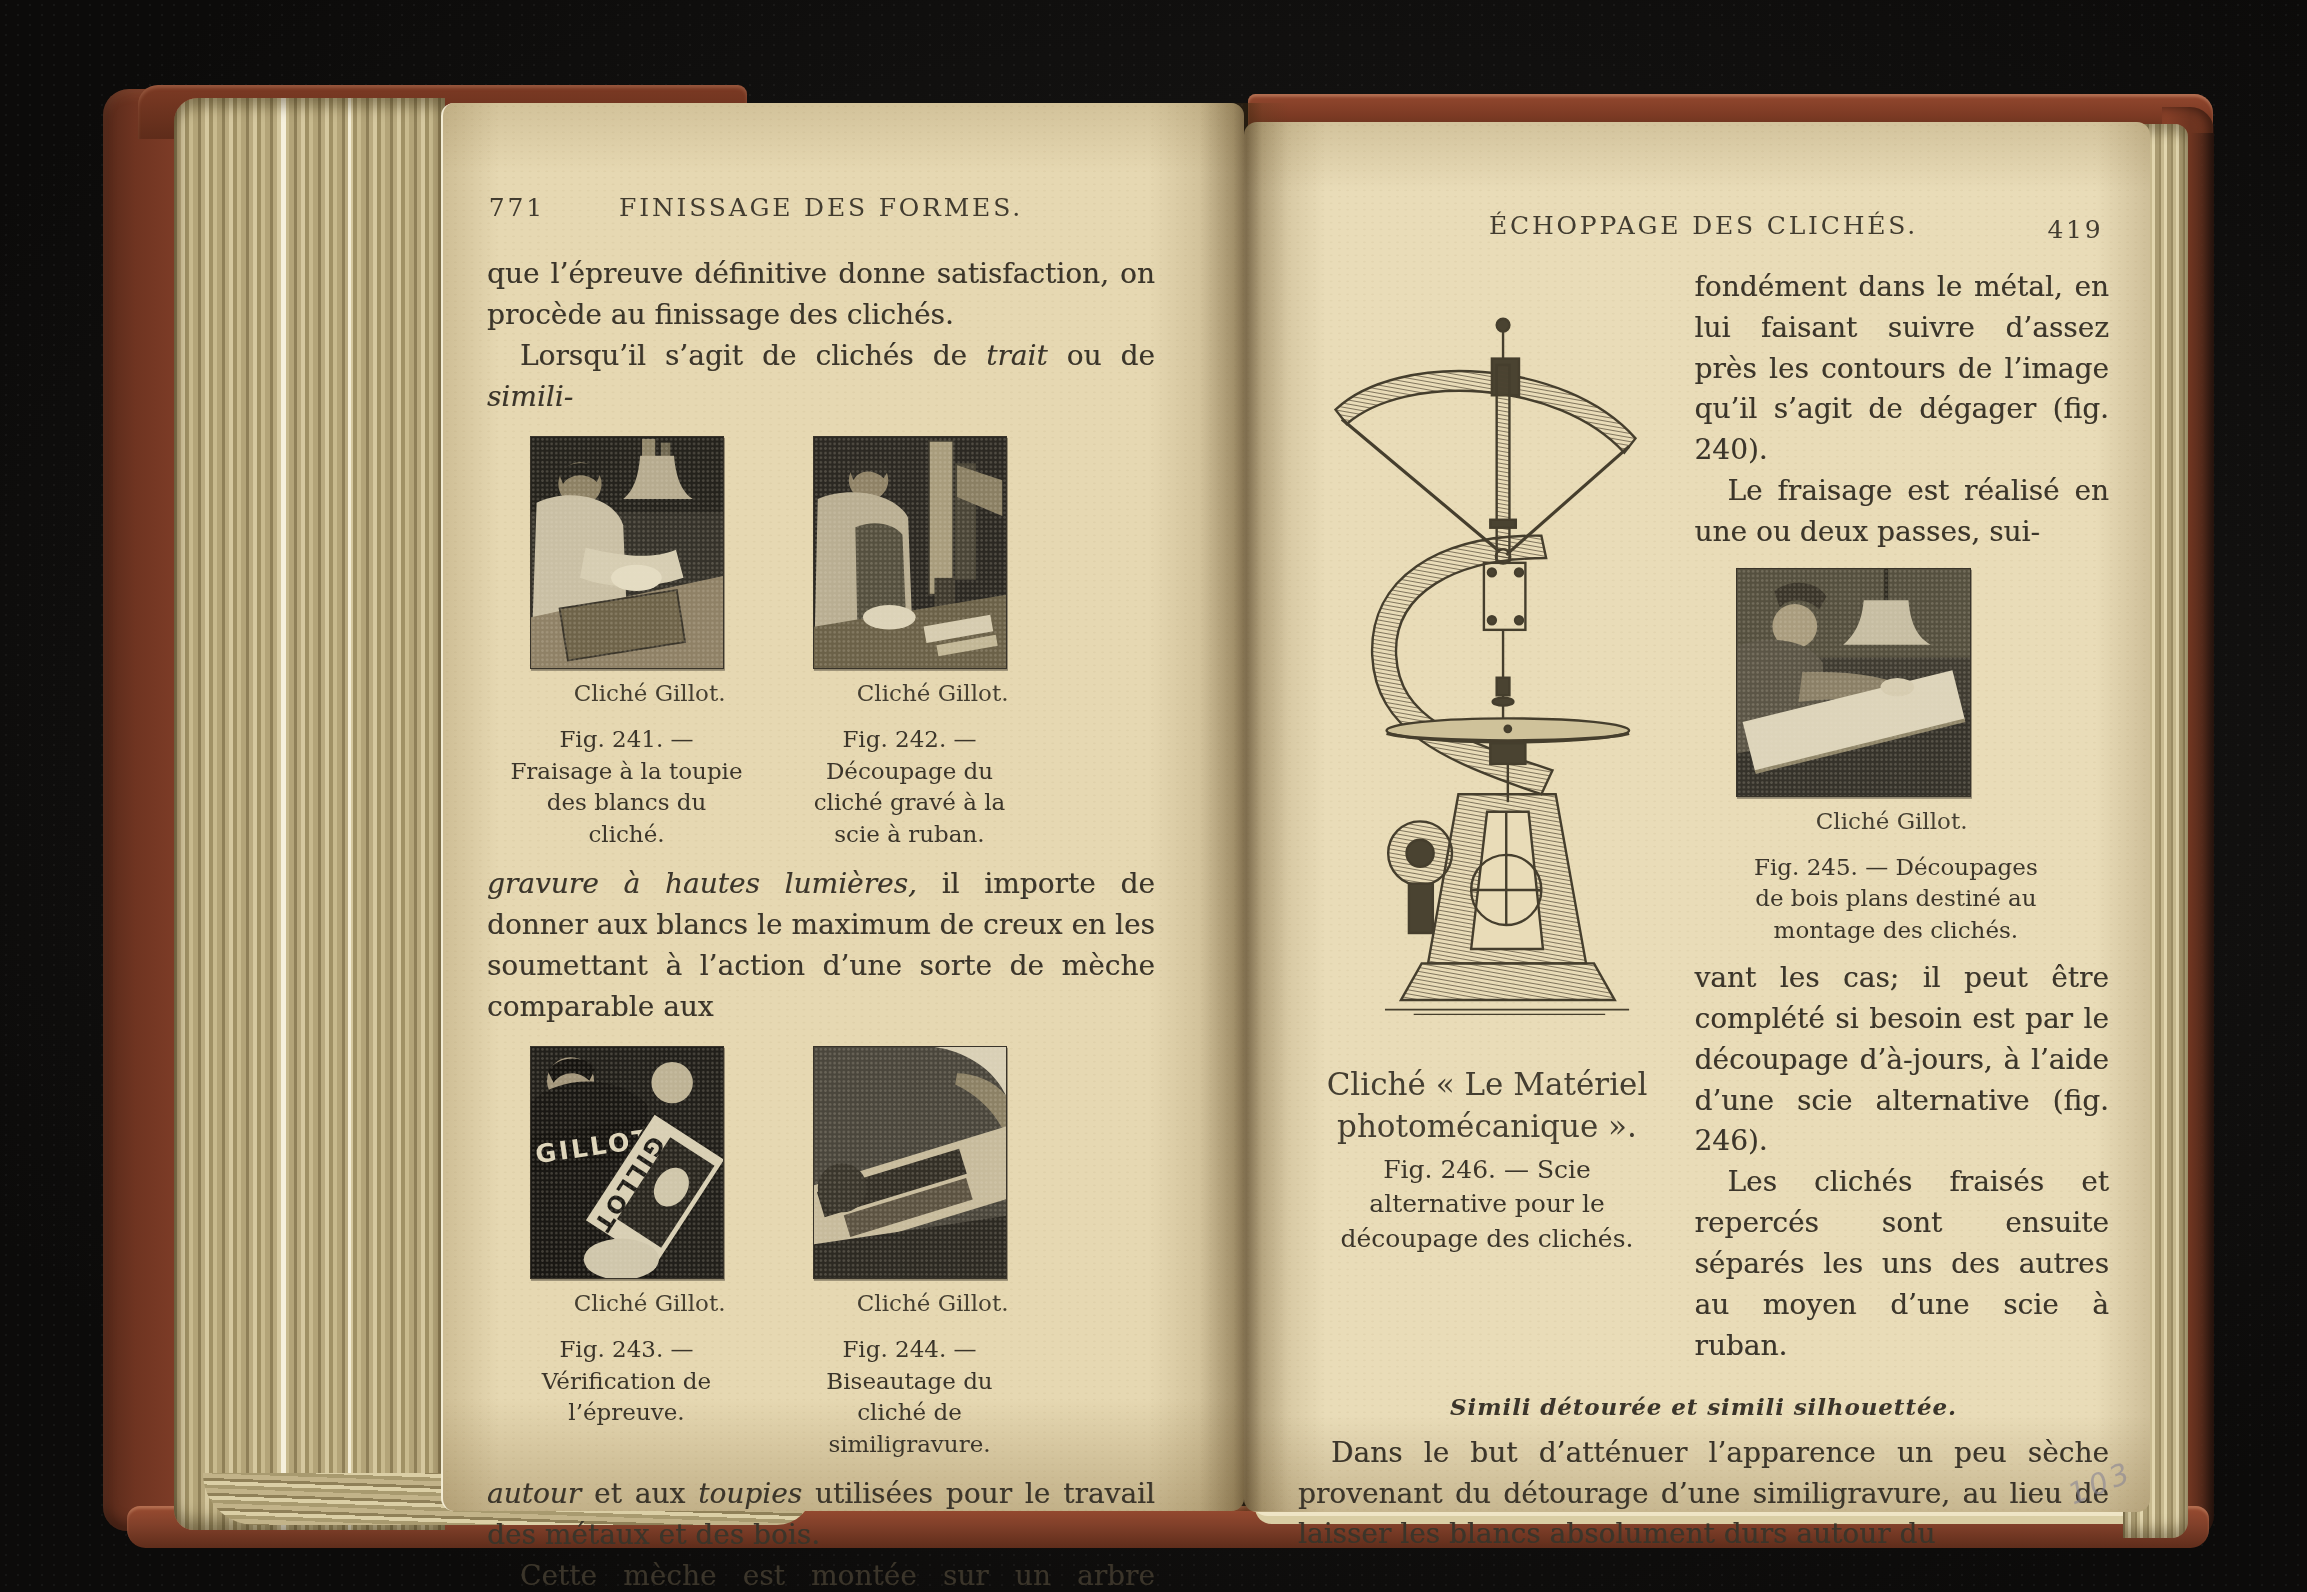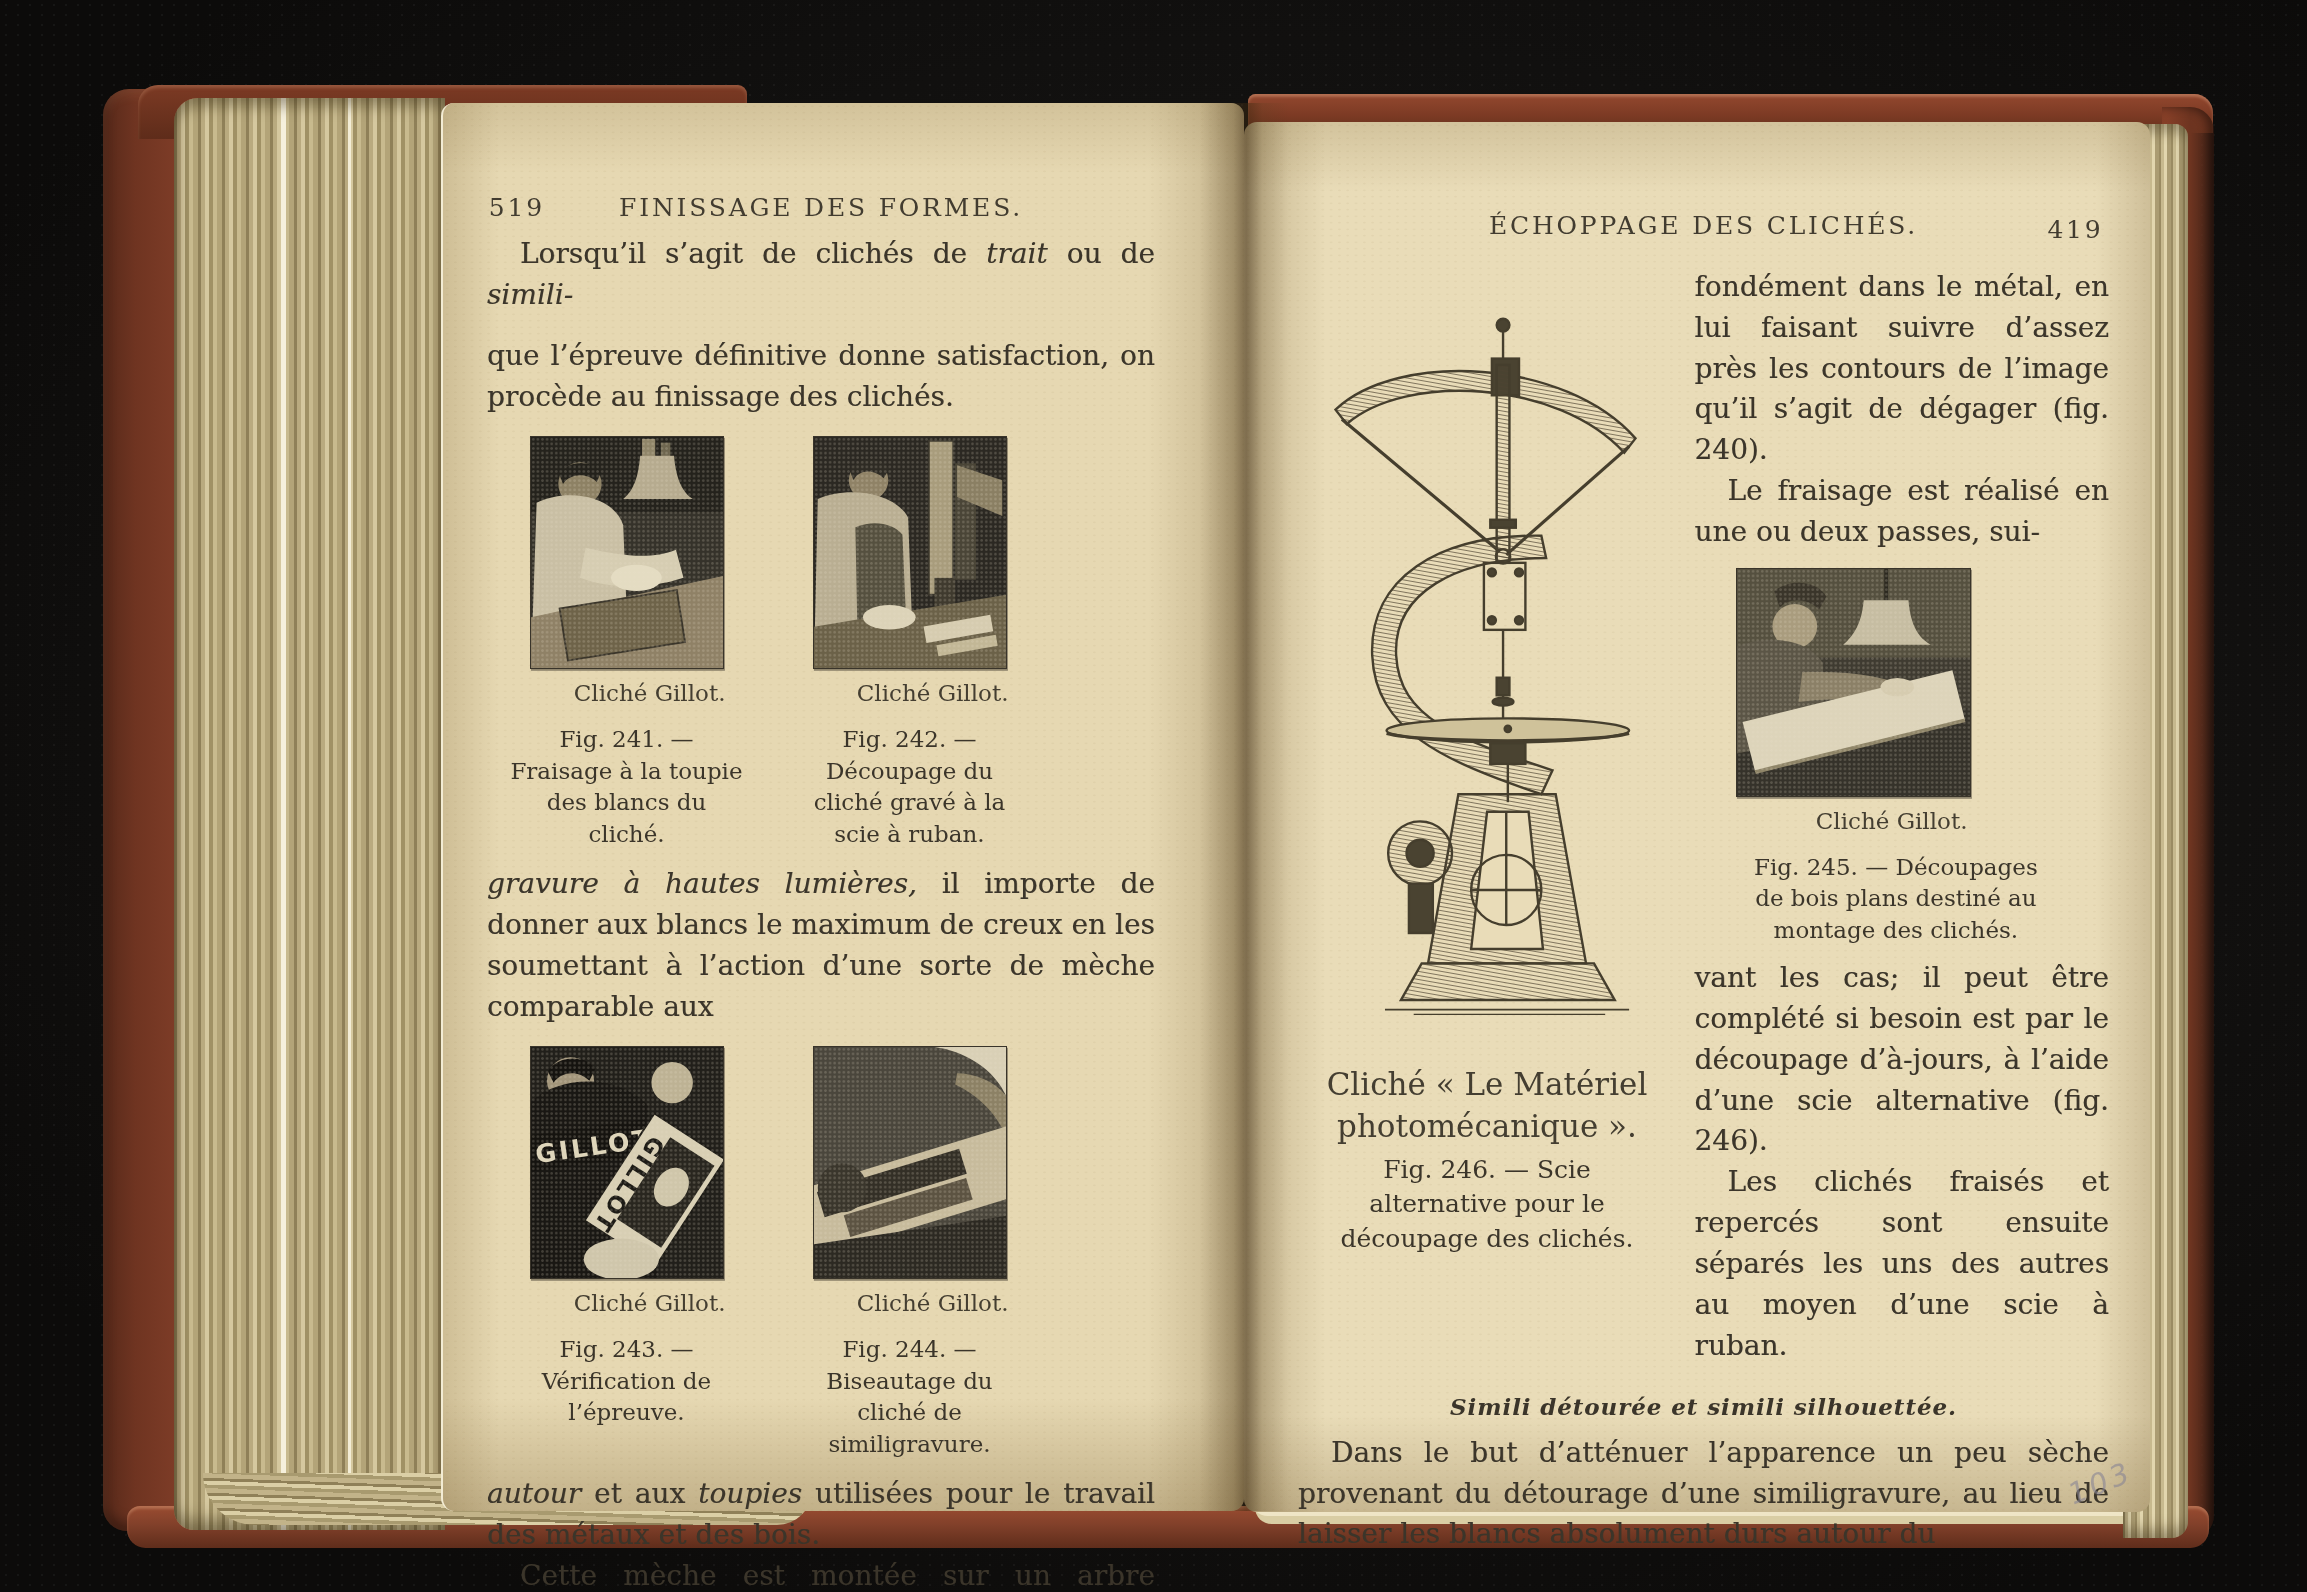--- a/index.html
+++ b/index.html
@@ -106,25 +106,25 @@
 <div class="abs cover-right"></div>
 <div class="abs cover-bottom"></div>
 <div class="abs edges-left"></div>
 <div class="abs edges-bottomleft"></div>
 <div class="abs under-right-a"></div>
 <div class="abs under-right-b"></div>
 <div class="abs edges-right"></div>
 
 <div class="abs page page-left">
   <div class="runhead">
-    <span class="num">519</span>
+    <span class="num">771</span>
     <span class="title">FINISSAGE DES FORMES.</span>
   </div>
+  <p class="bodytext" style="margin:20px 0 0 0;">que l’épreuve définitive donne satisfaction, on procède au finissage des clichés.</p>
   <p class="bodytext indent" style="margin:0;"><span>Lorsqu’il s’agit  de  clichés  de </span><span style="font-style: italic;">trait</span><span> ou de </span><span style="font-style: italic;">simili-</span></p>
-  <p class="bodytext" style="margin:20px 0 0 0;">que l’épreuve définitive donne satisfaction, on procède au finissage des clichés.</p>
 
   <div class="figrow">
     <figure class="figcol" style="margin:0;">
       <div class="photo">
         <svg viewBox="0 0 204 246" preserveAspectRatio="none">
           <rect width="204" height="246" fill="#35322a"></rect>
           <rect width="204" height="80" fill="#24221c"></rect>
           <rect x="118" y="2" width="14" height="30" fill="#8f8569"></rect>
           <rect x="138" y="6" width="10" height="26" fill="#6e664f"></rect>
           <path d="M116 20 L152 20 C154 46 162 60 172 66 L98 66 C110 56 114 42 116 20 Z" fill="#b6ab8f"></path>

